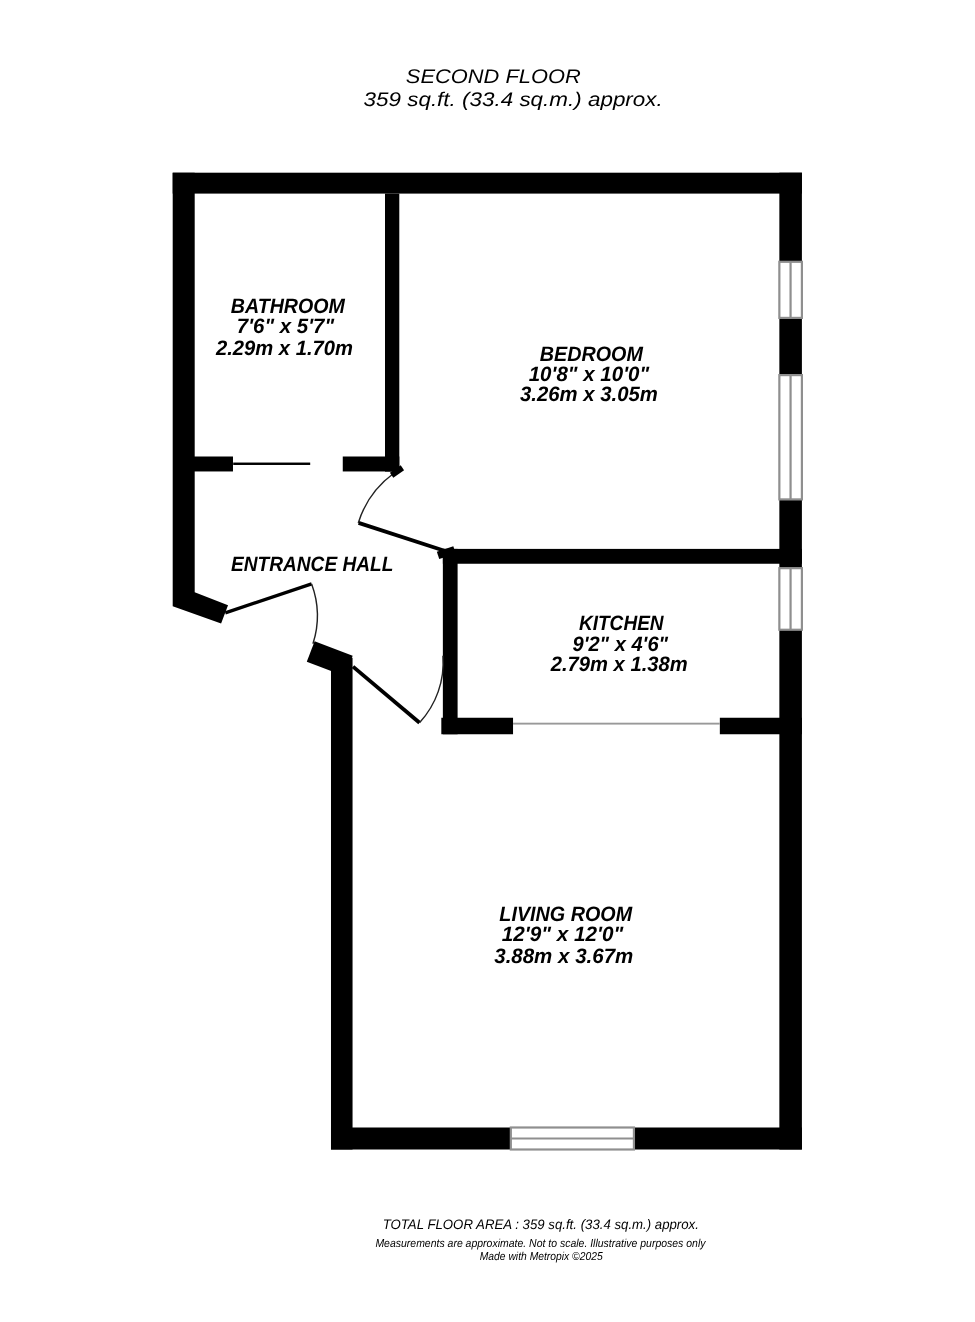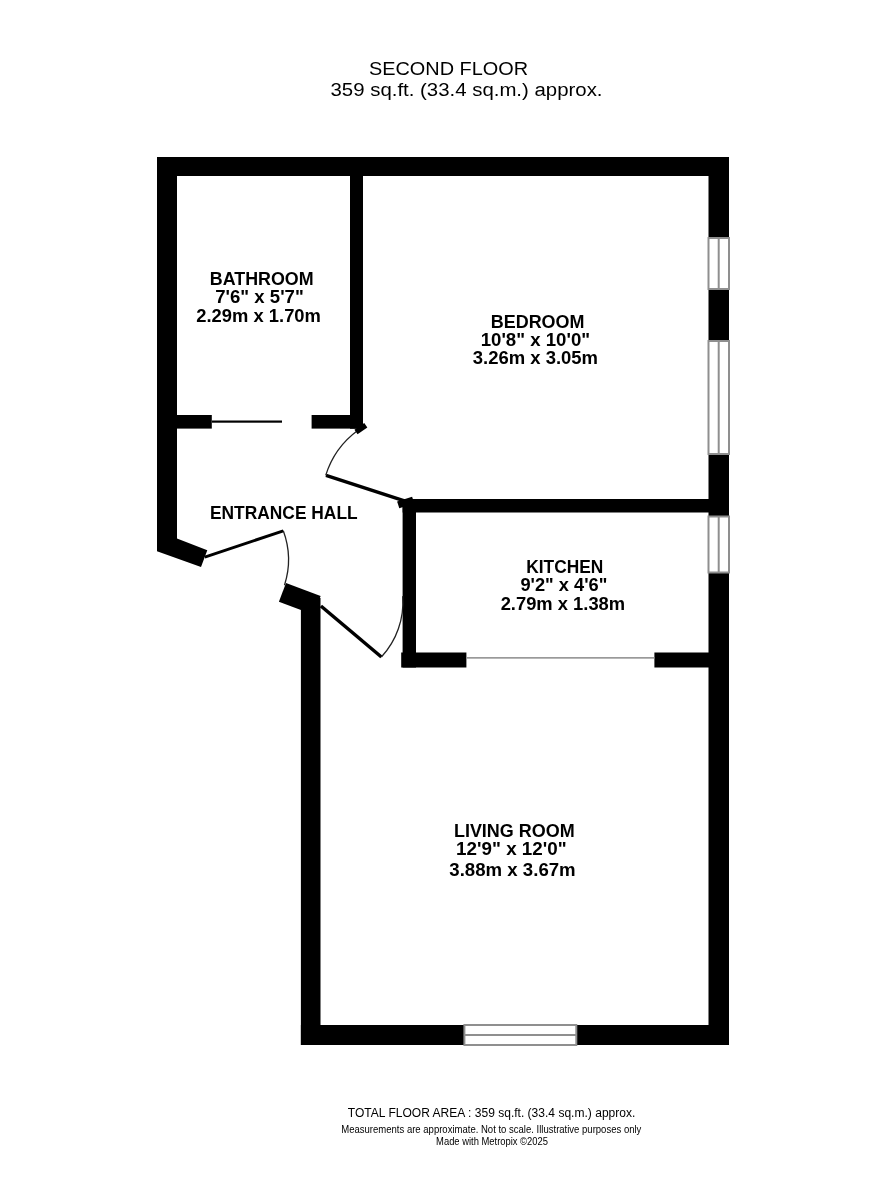--- a/index.html
+++ b/index.html
@@ -1,16 +1,16 @@
 <!DOCTYPE html>
 <html><head>
 <meta charset="utf-8">
 <style>
   html,body{margin:0;padding:0;background:#ffffff;}
-  #page{position:relative;width:886px;height:1202px;background:#ffffff;overflow:hidden;}
+  #page{position:relative;width:886px;height:1202px;background:#ffffff;overflow:hidden;font-style:italic;}
   svg{position:absolute;left:0;top:0;}
   text{font-family:"Liberation Sans",sans-serif;fill:#000000;}
 </style>
 </head>
 <body>
 <div id="page">
 <svg width="886" height="1202" viewBox="0 0 886 1202">
 
   <g>
     <text x="448.5" y="75.3" font-size="18" text-anchor="middle" textLength="159.1" lengthAdjust="spacingAndGlyphs">SECOND FLOOR</text>

